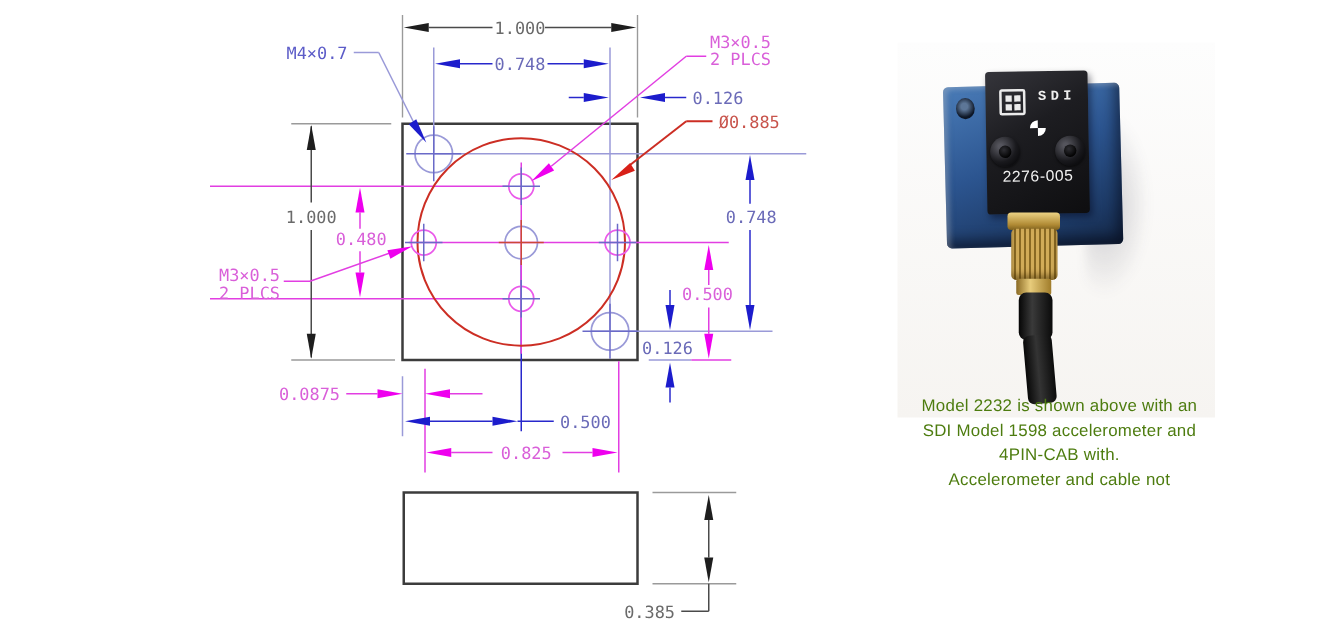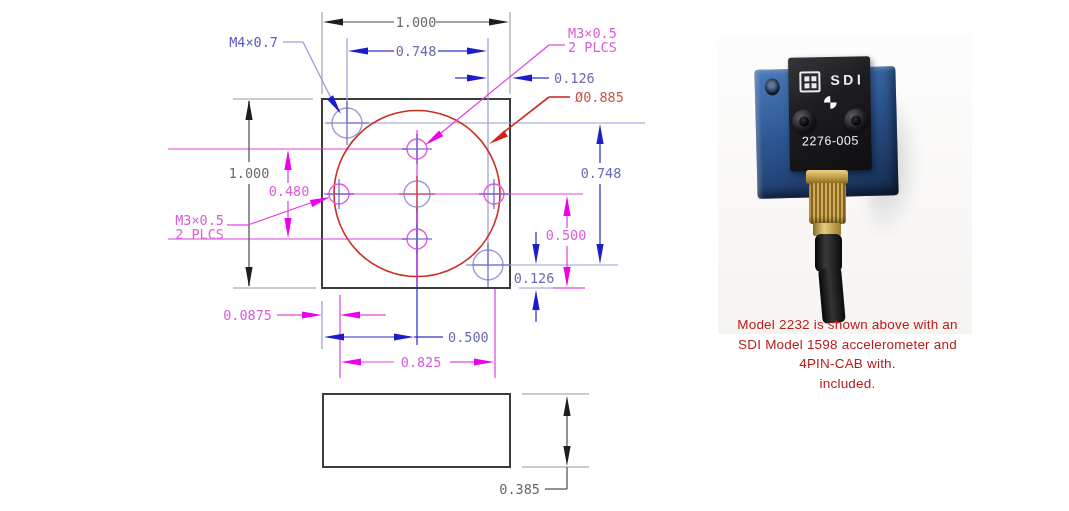--- a/index.html
+++ b/index.html
@@ -41,22 +41,22 @@
   .block-hole{position:absolute;left:10px;top:9px;width:15px;height:17px;border-radius:50%;
             background:radial-gradient(circle at 45% 40%, #5d7697 20%, #0d1626 65%);}
   .black-box{position:absolute;left:49px;top:29px;width:82px;height:114px;border-radius:3px;
             background:linear-gradient(150deg,#35353b 0%,#1d1d21 40%,#0e0e10 100%);
             transform:rotate(-1deg);
             box-shadow:2px 3px 6px rgba(0,0,20,.45);}
   .sdi-logo{position:absolute;left:11px;top:14px;width:21px;height:21px;border:2.5px solid #ececec;
             border-radius:2px;display:grid;grid-template-columns:1fr 1fr;grid-template-rows:1fr 1fr;
             gap:2px;padding:2.5px;box-sizing:border-box;}
   .sdi-logo span{background:#ececec;display:block;}
-  .brand{position:absolute;left:42px;top:15px;color:#f0f0f0;font-size:14px;letter-spacing:3.5px;
-            font-family:Liberation Sans, sans-serif;font-weight:bold;}
+  .brand{position:absolute;left:42px;top:15px;color:#f0f0f0;font-size:11px;letter-spacing:3.5px;
+            font-family:Liberation Mono, monospace;font-weight:bold;}
   .pinwheel{position:absolute;left:33px;top:37px;width:17px;height:17px;}
   .screw{position:absolute;width:24px;height:24px;border-radius:50%;
             background:radial-gradient(circle at 35% 32%, #55555d 8%, #19191d 55%, #050507 90%);
             box-shadow:0 1px 2px rgba(0,0,0,.6);}
   .screw .socket{position:absolute;left:7px;top:7px;width:10px;height:10px;border-radius:50%;
             background:radial-gradient(circle at 40% 35%, #2e2e33, #000 75%);}
   .model-no{position:absolute;left:0;top:77px;width:100%;text-align:center;color:#f2f2f2;
             font-size:12.5px;letter-spacing:.5px;font-family:"Liberation Sans",sans-serif;}
   .hex-nut{position:absolute;left:66px;top:142px;width:42px;height:14px;border-radius:3px;
             background:linear-gradient(180deg,#ecd284,#b08a34 70%,#7e611e);}
@@ -64,21 +64,21 @@
             background:repeating-linear-gradient(90deg,#d2ac58 0 2px,#8a6a24 2px 4px);
             box-shadow:inset 0 -4px 5px rgba(60,40,0,.5);}
   .gold-ring{position:absolute;left:73px;top:195px;width:28px;height:13px;border-radius:2px;
             background:linear-gradient(90deg,#8a6a24,#e8cc7c 40%,#a07c2a);}
   .cable-boot{position:absolute;left:75px;top:206px;width:27px;height:38px;border-radius:6px;
             background:linear-gradient(90deg,#050505,#3a3a3a 40%,#0a0a0a);}
   .cable{position:absolute;left:78px;top:240px;width:23px;height:55px;border-radius:5px;
             background:linear-gradient(90deg,#080808,#343434 45%,#0c0c0c);
             transform:rotate(-5deg);transform-origin:50% 0;}
   .caption{position:absolute;left:690px;top:315px;width:315px;text-align:center;
-            color:#b91c1c;font-size:13.5px;line-height:19.5px;letter-spacing:.2px;}
+            color:#4d7c0f;font-size:13.5px;line-height:19.5px;letter-spacing:.2px;}
 </style>
 </head>
 <body>
 
 <div id="stage">
 
   
   <svg width="690" height="511" viewBox="0 0 690 511">
 
     <g>
@@ -304,16 +304,16 @@
     <div class="gold-ring"></div>
     <div class="cable-boot"></div>
     <div class="cable"></div>
   </div>
 
   
   <div class="caption">
     <div>Model 2232 is shown above with an</div>
     <div>SDI Model 1598 accelerometer and</div>
     <div>4PIN-CAB with.</div>
-    <div>included.</div>
+    <div>Accelerometer and cable not</div>
   </div>
 
 </div>
 
 </body></html>

